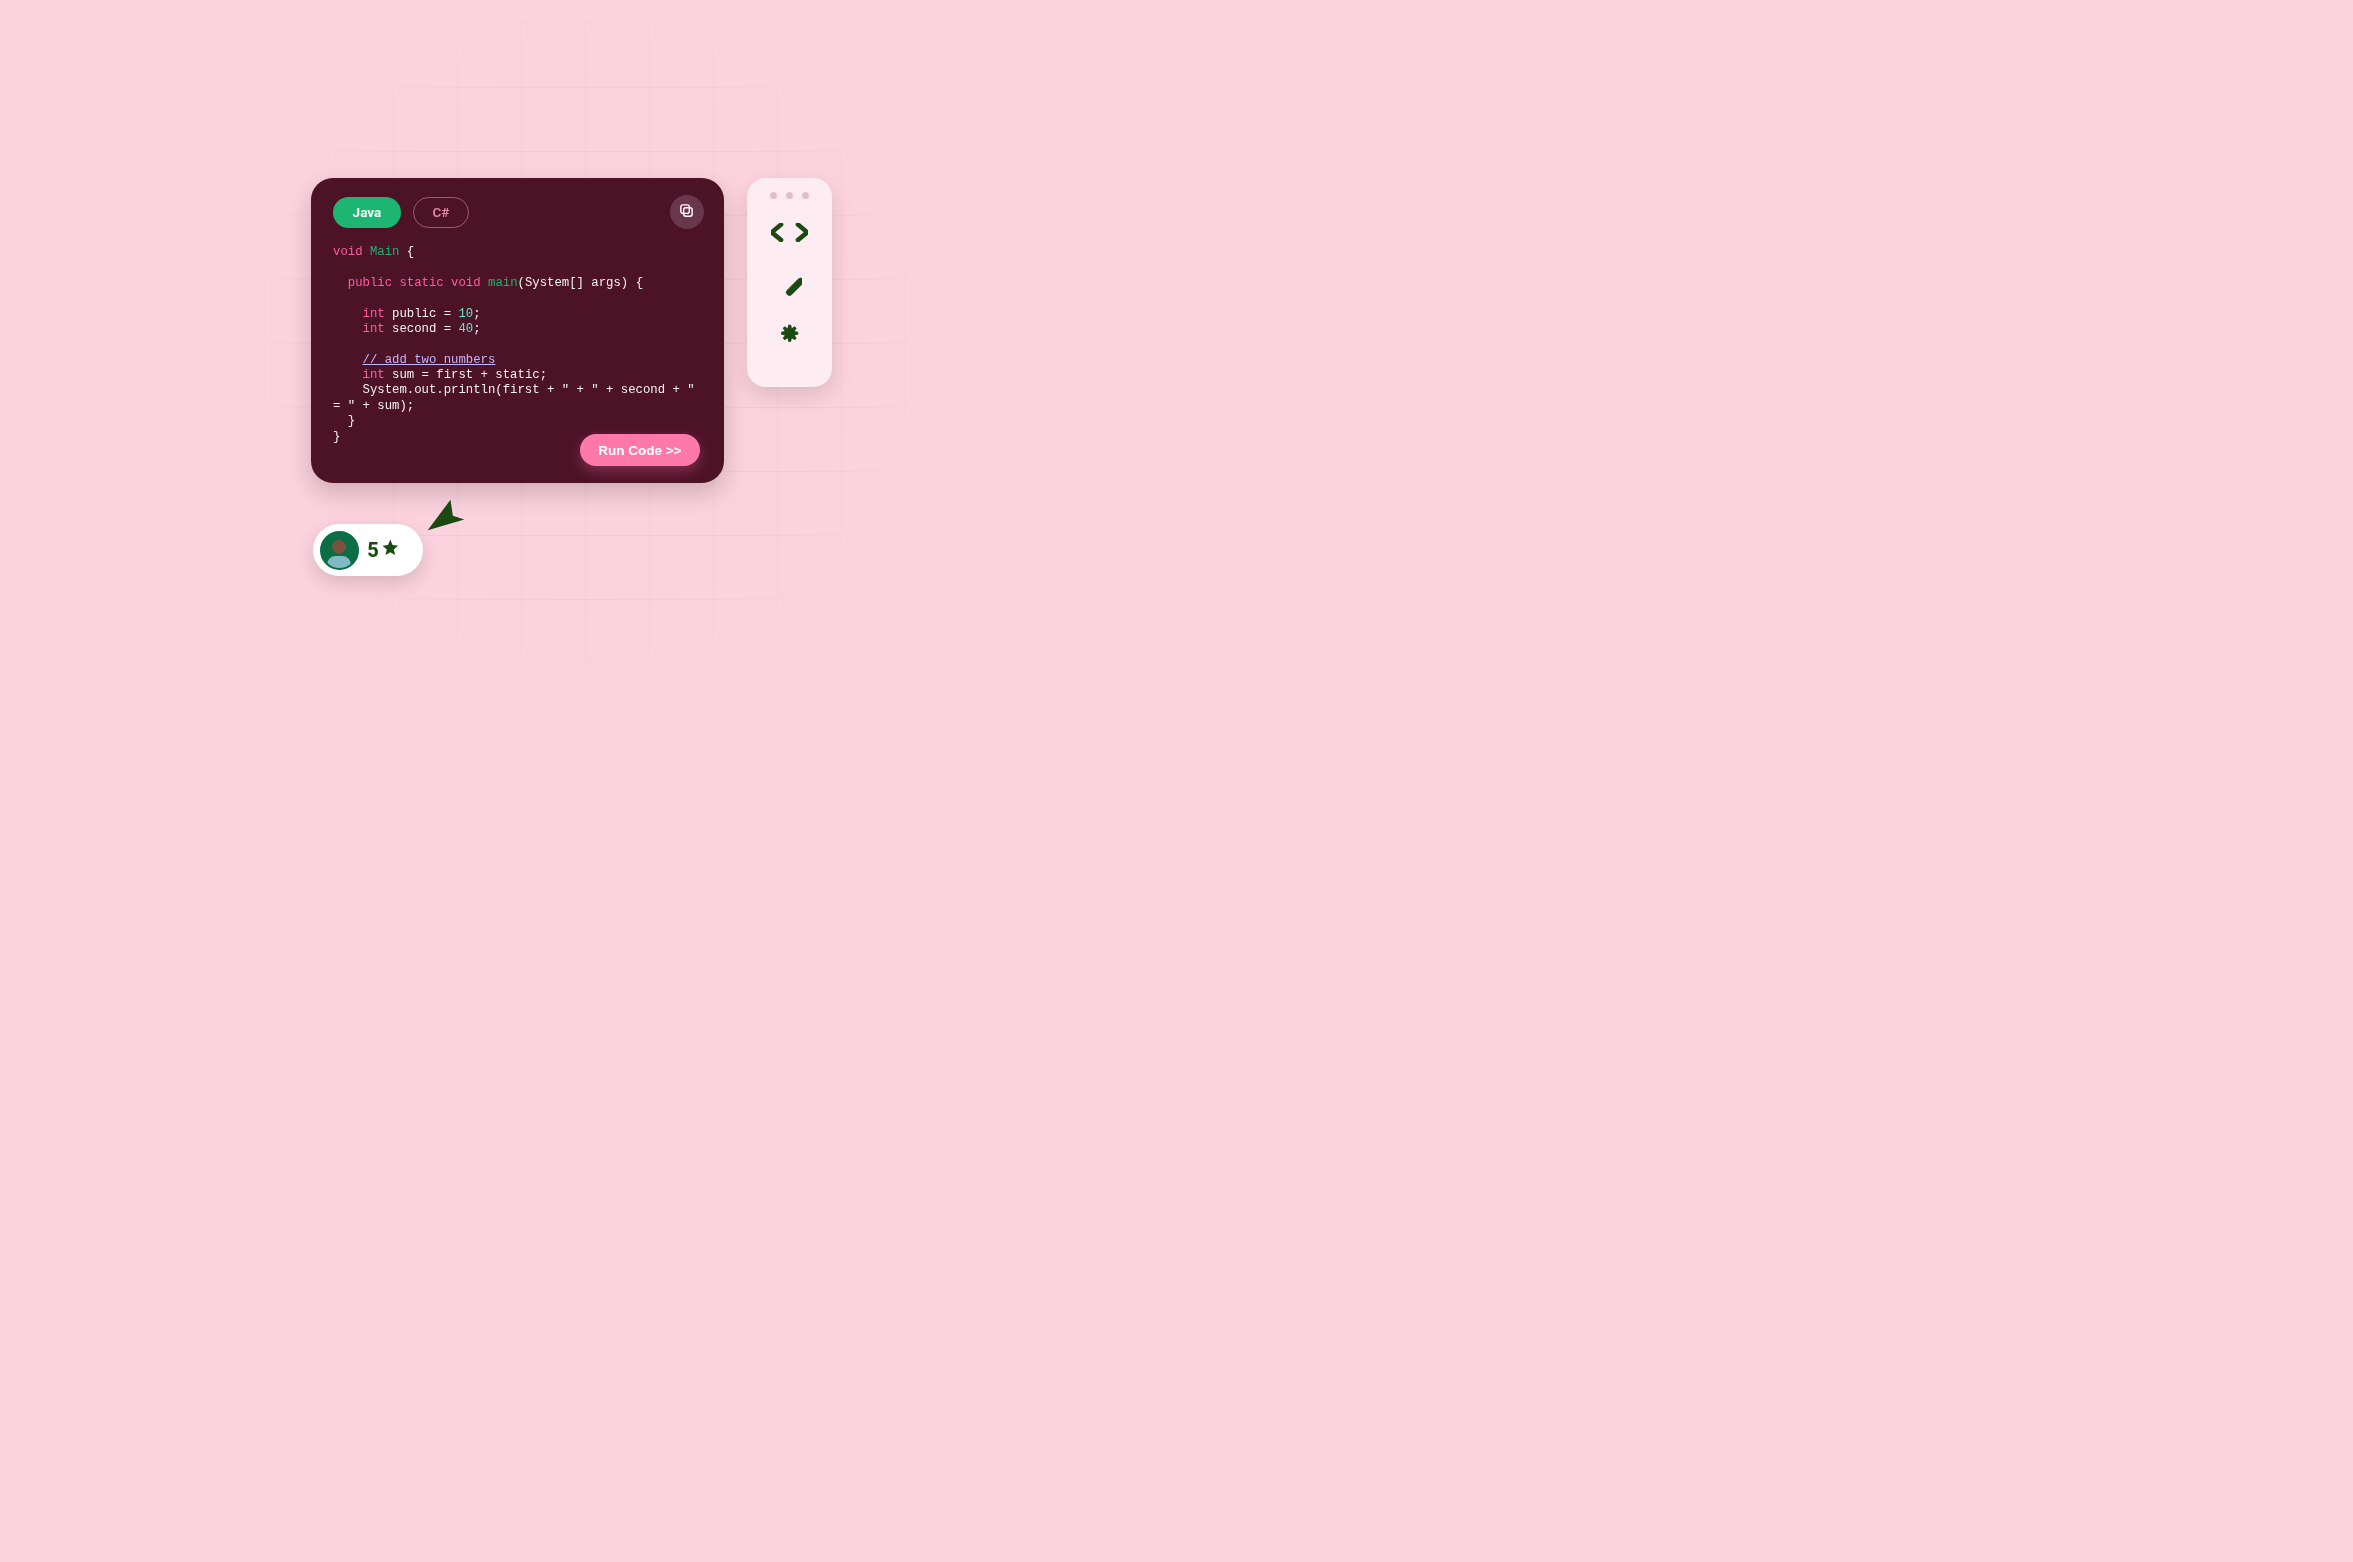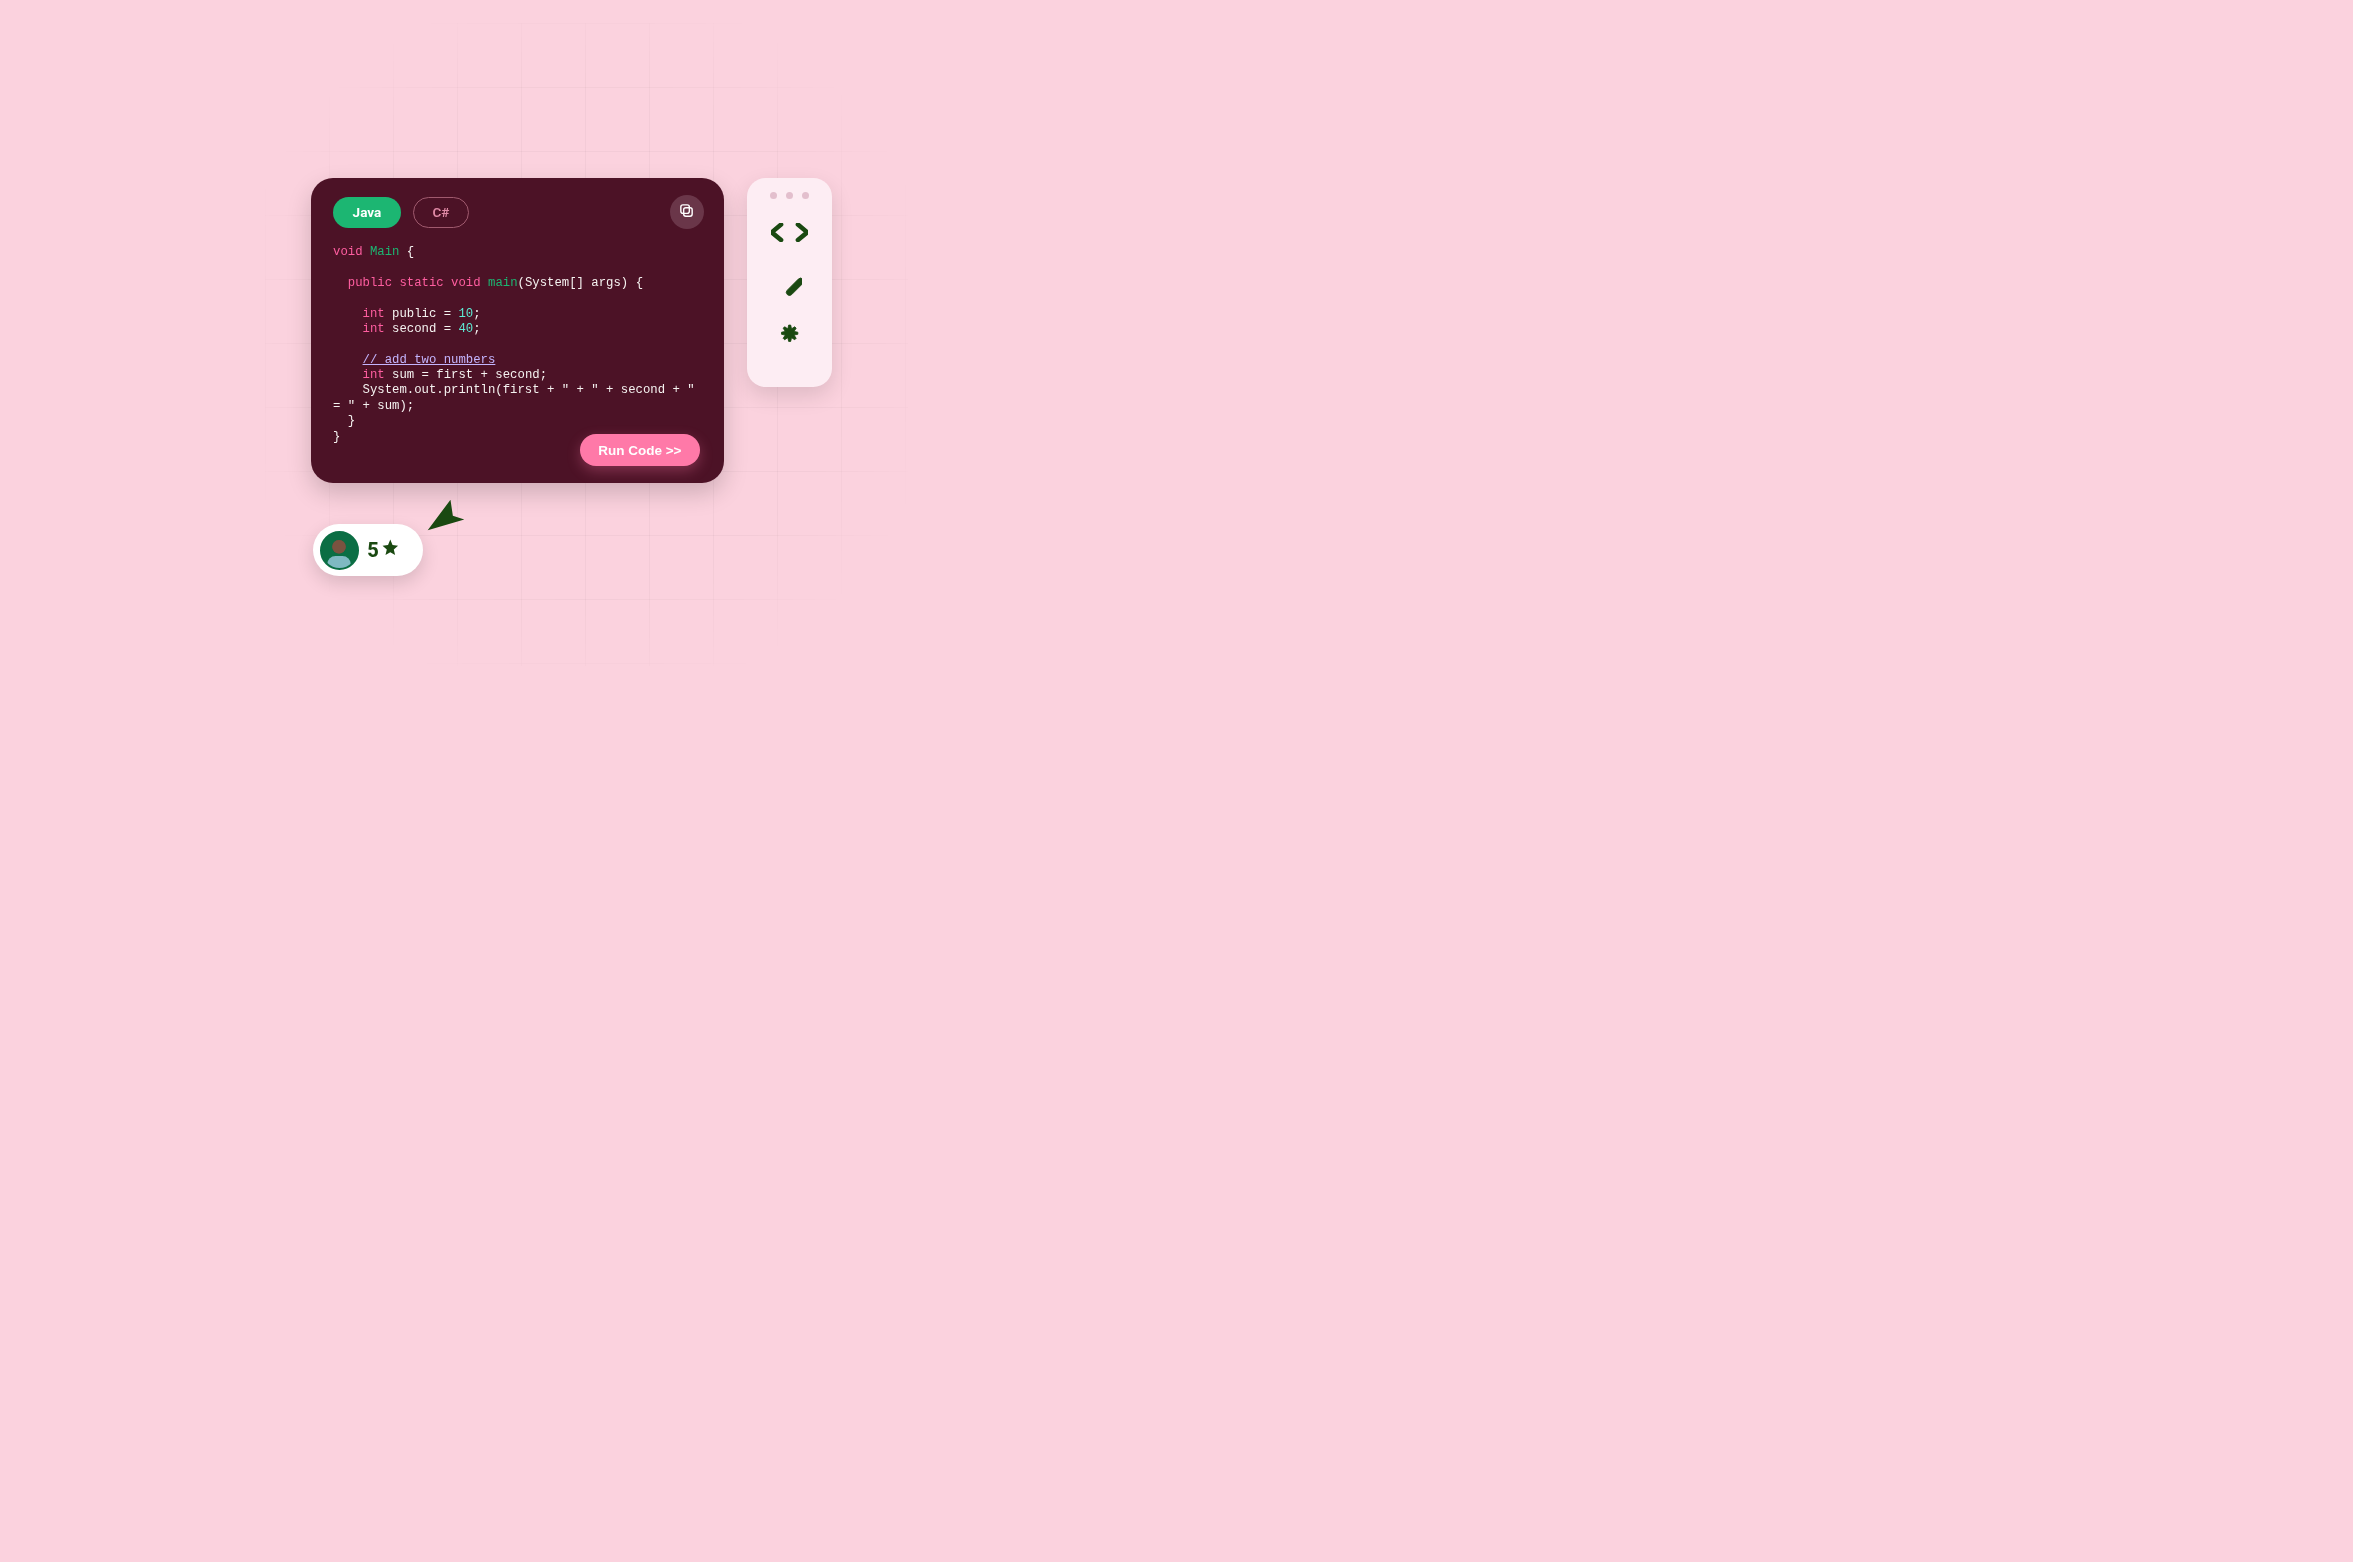--- a/index.html
+++ b/index.html
@@ -209,21 +209,21 @@
   </div>
 
   <pre class="code-block" id="code-block"><span class="kw">void</span><span> </span><span class="type">Main</span><span> {</span>
 
 <span>  </span><span class="kw">public</span><span> </span><span class="kw">static</span><span> </span><span class="kw">void</span><span> </span><span class="fn">main</span><span>(System[] args) {</span>
 
 <span>    </span><span class="kw">int</span><span> public = </span><span class="num">10</span><span>;</span>
 <span>    </span><span class="kw">int</span><span> second = </span><span class="num">40</span><span>;</span>
 
 <span>    </span><span class="cmt">// add two numbers</span>
-<span>    </span><span class="kw">int</span><span> sum = first + second;</span>
+<span>    </span><span class="kw">int</span><span> sum = first + static;</span>
 <span>    System.out.println(first + " + " + second + " </span>
 <span>= " + sum);</span>
 <span>  }</span>
 <span>}</span></pre>
 
   <button class="run-btn">Run Code &gt;&gt;</button>
 </div>
 
 <div class="sidebar">
   <div class="dots">

